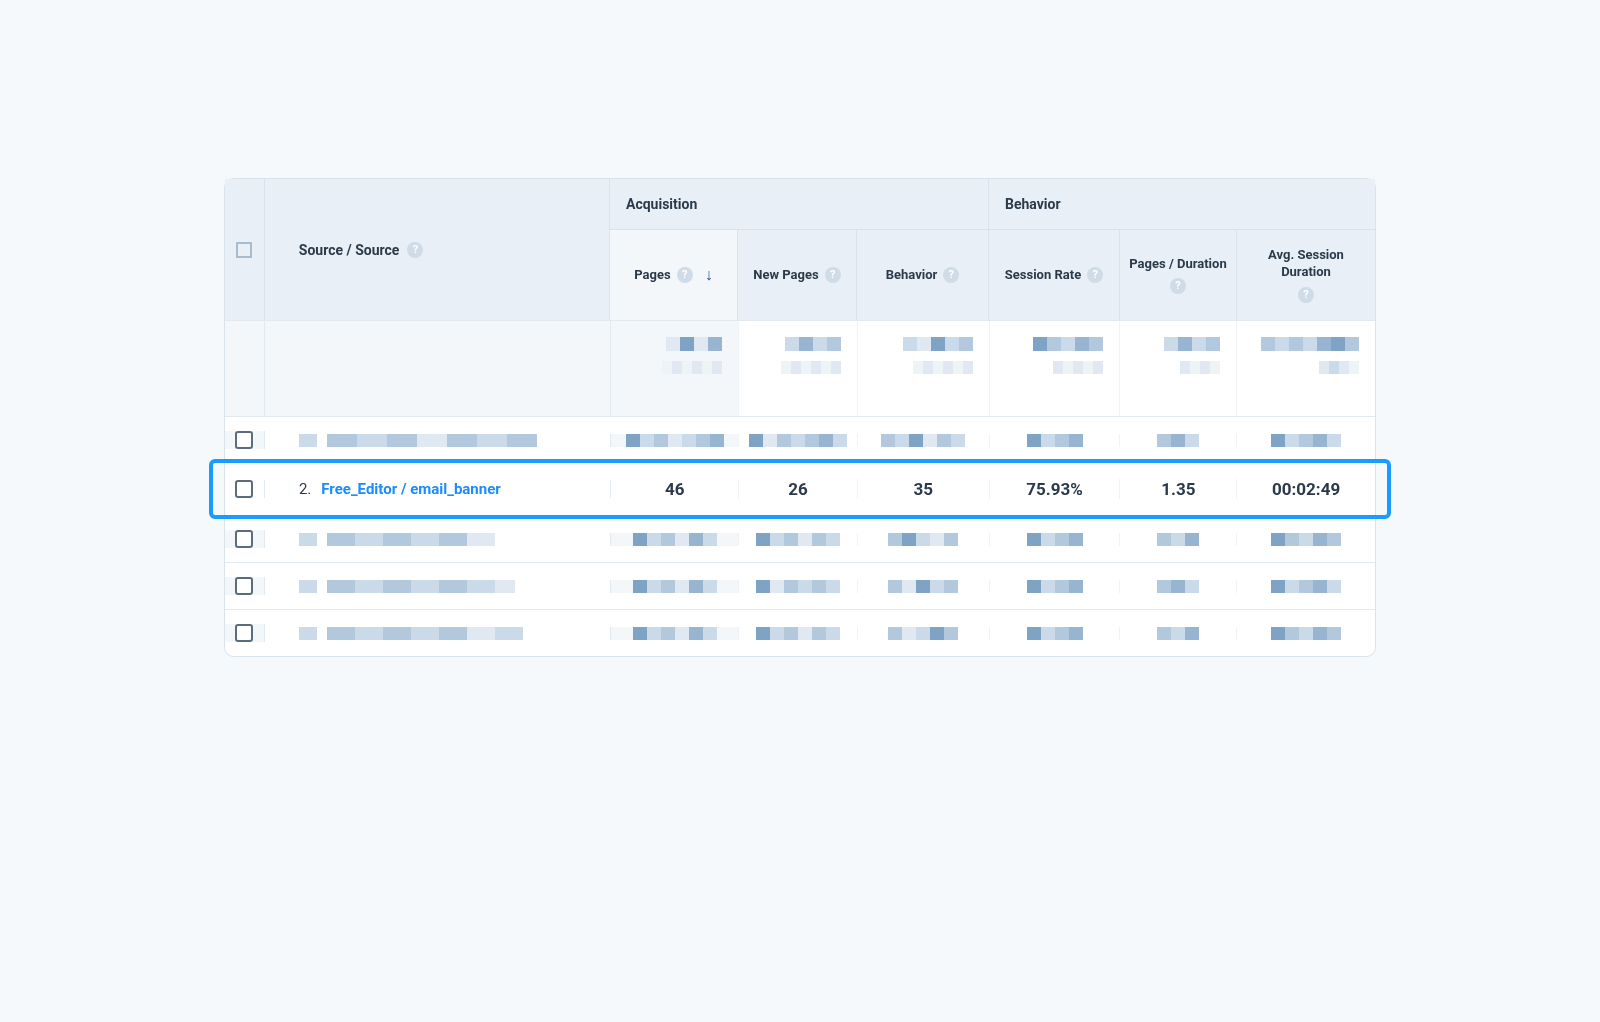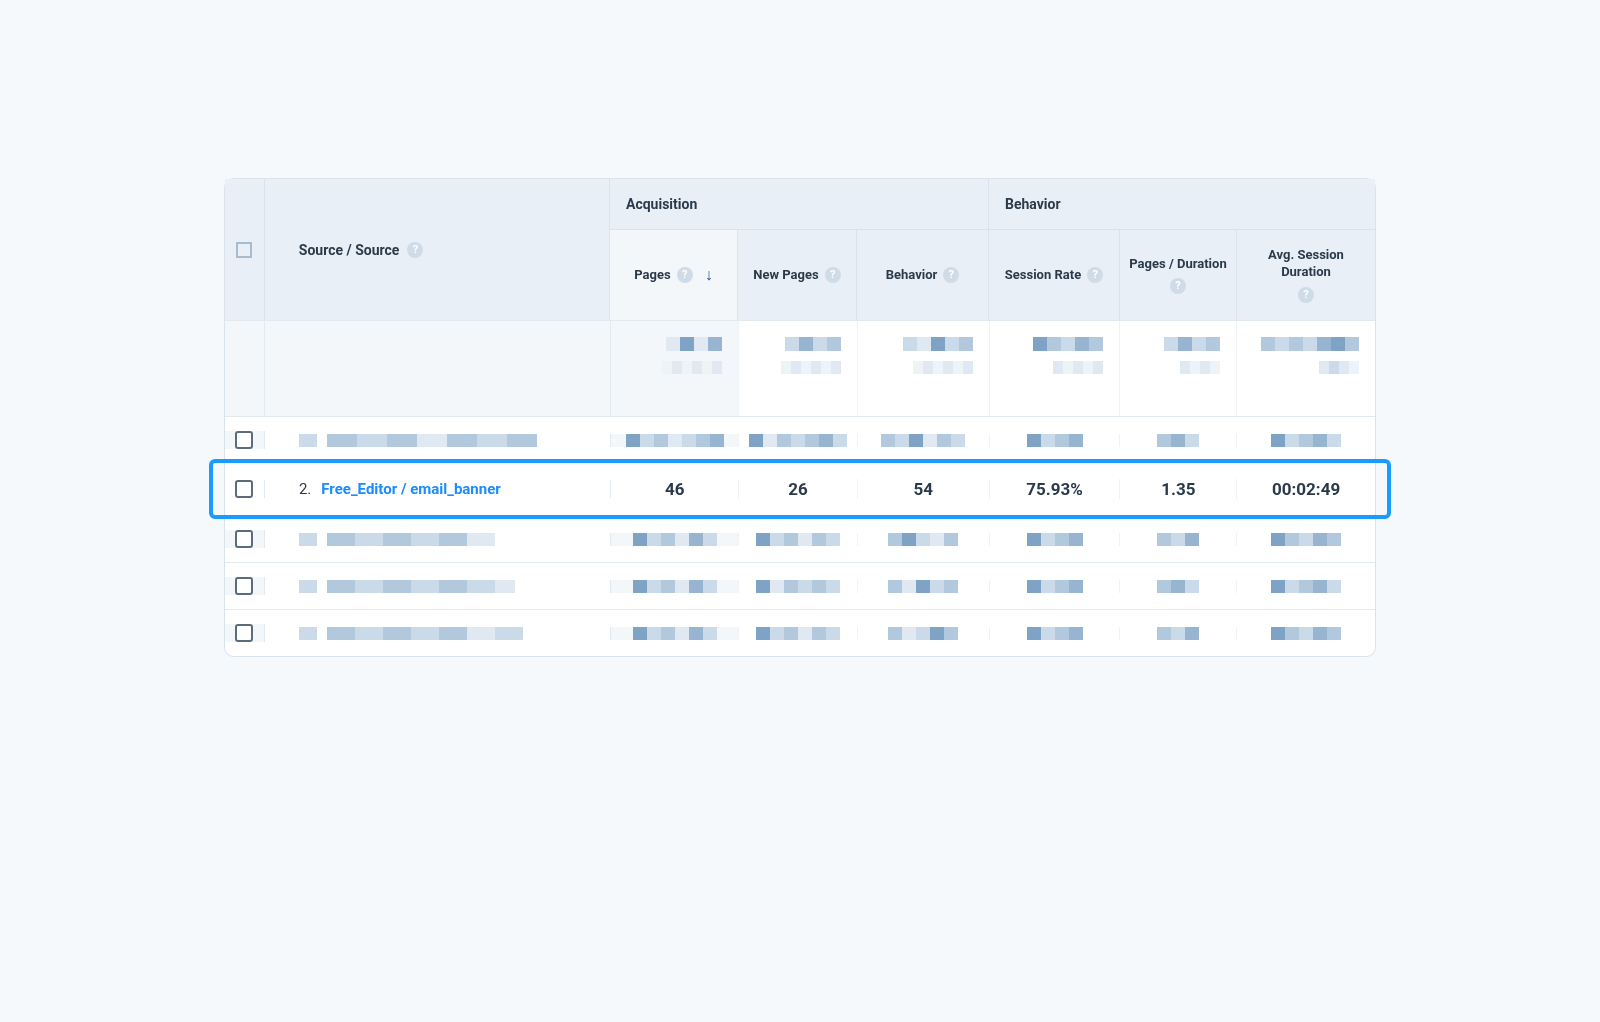--- a/index.html
+++ b/index.html
@@ -457,21 +457,21 @@
     <div class="highlight"></div>
     <div class="c-check">
         <div class="cbx"></div>
       </div>
     <div class="c-source">
       <span class="row-idx">2.</span>
       <span class="row-link">Free_Editor / email_banner</span>
     </div>
     <div class="c-metric c-users">46</div>
     <div class="c-metric c-newusers">26</div>
-    <div class="c-metric c-sessions">54</div>
+    <div class="c-metric c-sessions">35</div>
     <div class="c-metric c-bounce">75.93%</div>
     <div class="c-metric c-pages">1.35</div>
     <div class="c-metric c-avg">00:02:49</div>
   </div>
 
   <div class="row data">
     <div class="c-check">
         <div class="cbx"></div>
       </div>
     <div class="c-source">

